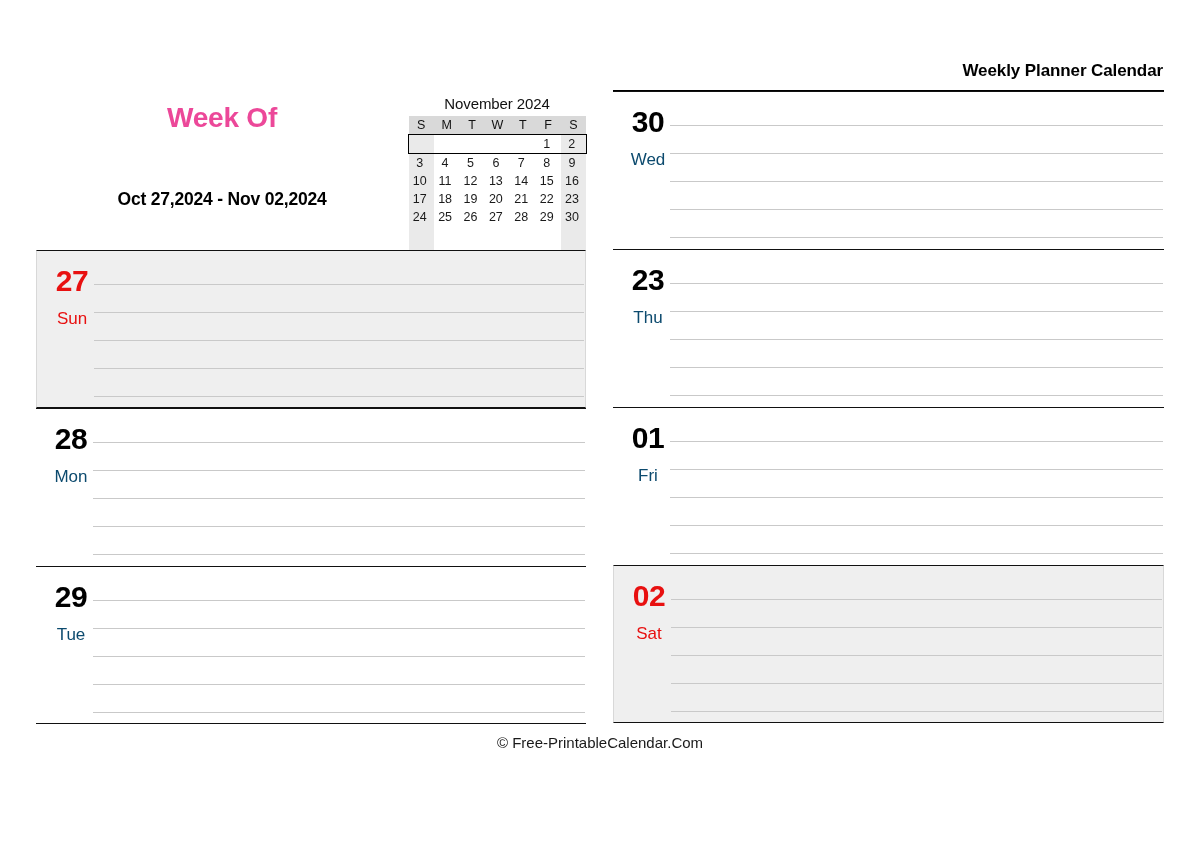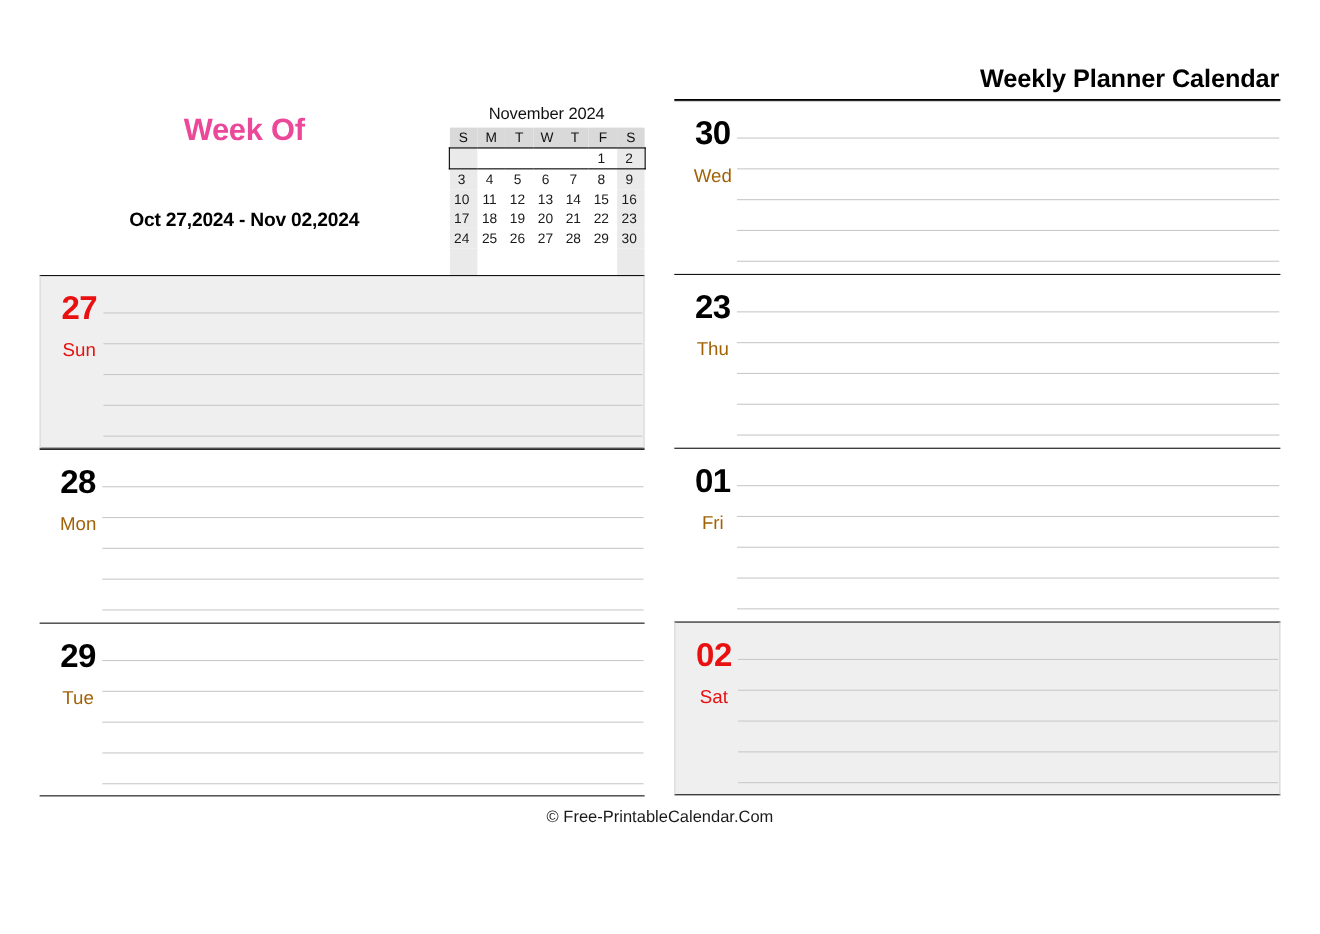--- a/index.html
+++ b/index.html
@@ -12,21 +12,21 @@
 
   .page { position: relative; width: 1200px; height: 849px; background:#fff; }
 
   
   .col-left  { position:absolute; left:36px;  top:52px; width:550px;  }
   .col-right { position:absolute; left:613px; top:52px; width:551px;  }
 
   
   .planner-title{
     text-align:right;
-    font-size:23px;
+    font-size:17px;
     font-weight:bold;
     color:#000;
     letter-spacing:-0.1px;
     padding-right:1px;
     height:38px;
     line-height:38px;
   }
   .title-rule{
     border-top:1.6px solid #000;
     width:100%;
@@ -130,21 +130,21 @@
     font-weight:bold;
     color:#000;
     letter-spacing:-0.5px;
   }
   .day-name{
     position:absolute;
     left:8px; top:58px;
     width:54px;
     text-align:center;
     font-size:17px;
-    color:#a16207;
+    color:#0c4a6e;
   }
   .weekend .day-num,
   .weekend .day-name{ color:#e81010; }
 
   .rules{
     position:absolute;
     left:57px; top:0;
     right:0; bottom:0;
   }
   .rules .rule{

